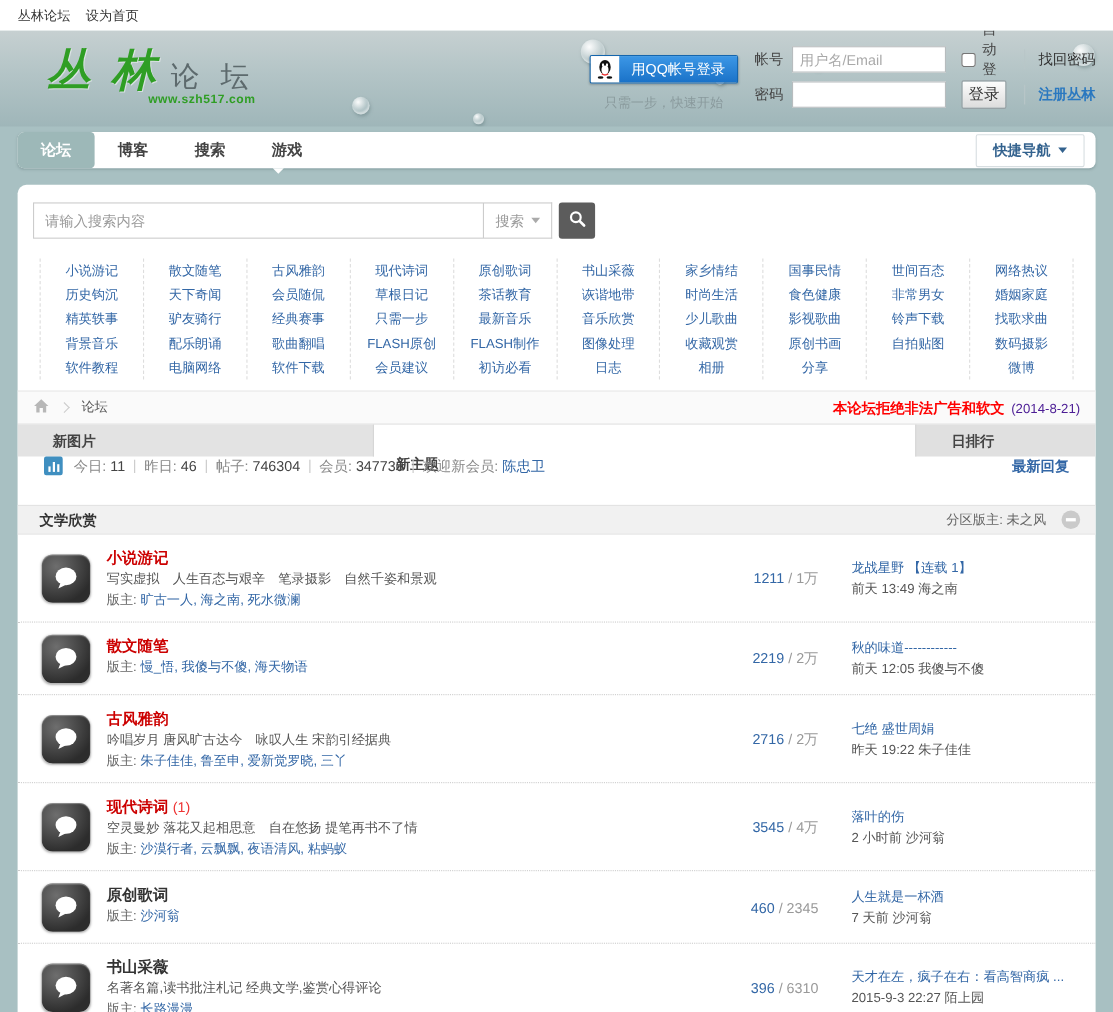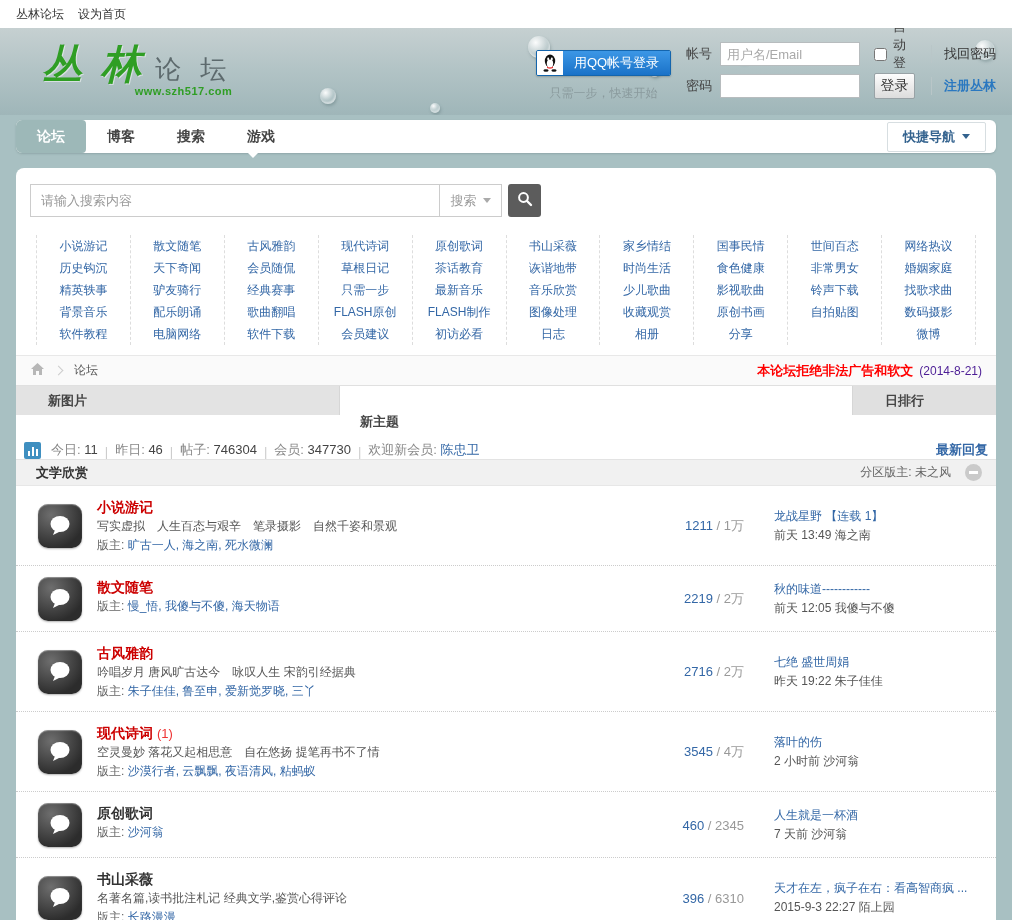--- a/index.html
+++ b/index.html
@@ -66,23 +66,23 @@
   .breadcrumb { height:30px; background:#fafafa; border-top:1px solid #e8e8e8; display:flex; align-items:center; padding:0 14px; }
   .crumb-sep { width:7px; height:7px; border-top:1px solid #ccc; border-right:1px solid #ccc; transform:rotate(45deg); margin:0 12px 0 10px; }
   .crumb-link { color:#555; font-size:12px; }
   .notice { margin-left:auto; color:#f00; font-weight:bold; font-size:13px; }
   .notice-date { color:#4c1d95; margin-left:6px; font-size:12px; }
 
   .tabbar { display:flex; height:30px; border-top:1px solid #e0e0e0; font-size:13px; font-weight:bold; color:#444; }
   .tabbar-cell { display:flex; align-items:center; cursor:pointer; }
   .cell-newimg { width:324px; background:#e3e3e3; padding-left:32px; border-right:1px solid #d6d6d6; }
   .cell-newtopic { flex:1; background:#efefef; padding-left:20px;margin-top:36px; }
-  .cell-rank { width:144px; background:#e0e0e0; padding-left:32px; border-left:1px solid #d6d6d6; }
-
-  .stats-row { display:flex; align-items:flex-end; padding:0 8px; height:44px; color:#888; font-size:13px; gap:7px; }
+  .cell-rank { width:164px; background:#e0e0e0; padding-left:32px; border-left:1px solid #d6d6d6; }
+
+  .stats-row { display:flex; align-items:flex-start; padding:0 24px; height:44px; color:#888; font-size:13px; gap:7px; }
   .stats-row b { color:#444; font-weight:normal; }
   .stat-sep { color:#ccc; }
   .chart-icon { width:17px; height:17px; background:#3f8fc0; border-radius:2px; display:flex; align-items:flex-end; justify-content:center; gap:2px; padding:3px 3px; margin-right:3px; }
   .chart-icon i { width:2px; background:#fff; display:block; }
   .blue-link { color:#3367a6; }
   .latest-reply { margin-left:auto; color:#3367a6; font-weight:bold; }
 
   .section-bar { height:27px; background:#f1f1f1; border-top:1px solid #e3e3e3; border-bottom:1px solid #e7e7e7; display:flex; align-items:center; padding:0 14px 0 20px; }
   .section-title { font-size:13px; font-weight:bold; color:#333; }
   .section-mod { margin-left:auto; color:#666; font-size:12px; margin-right:14px; }

